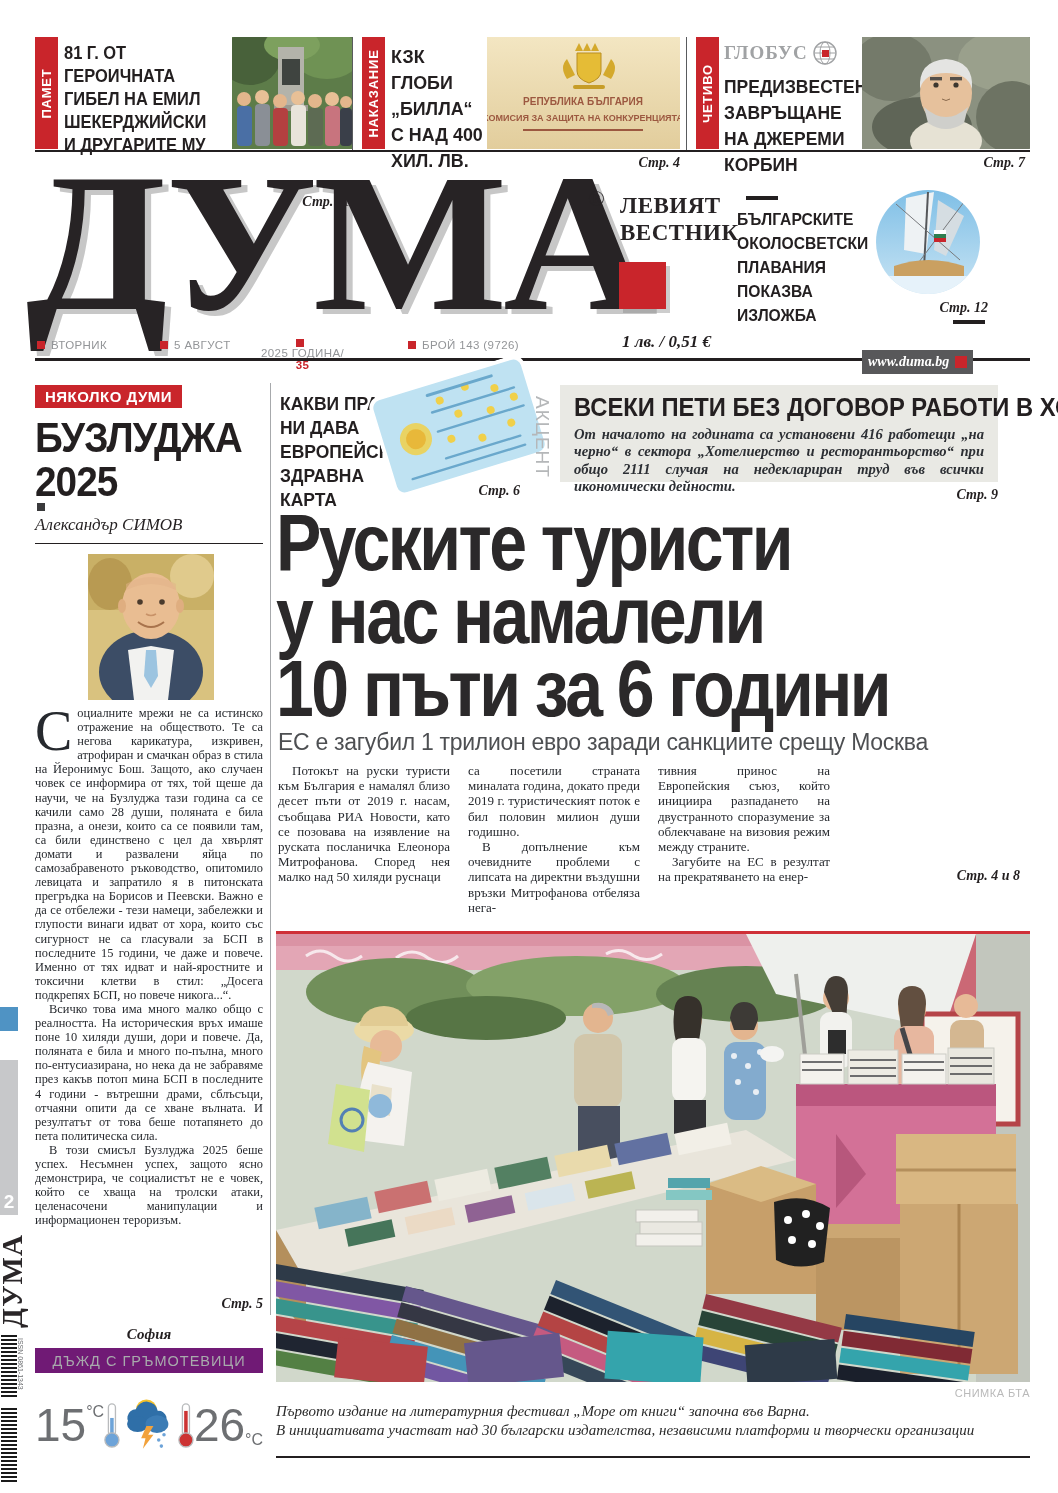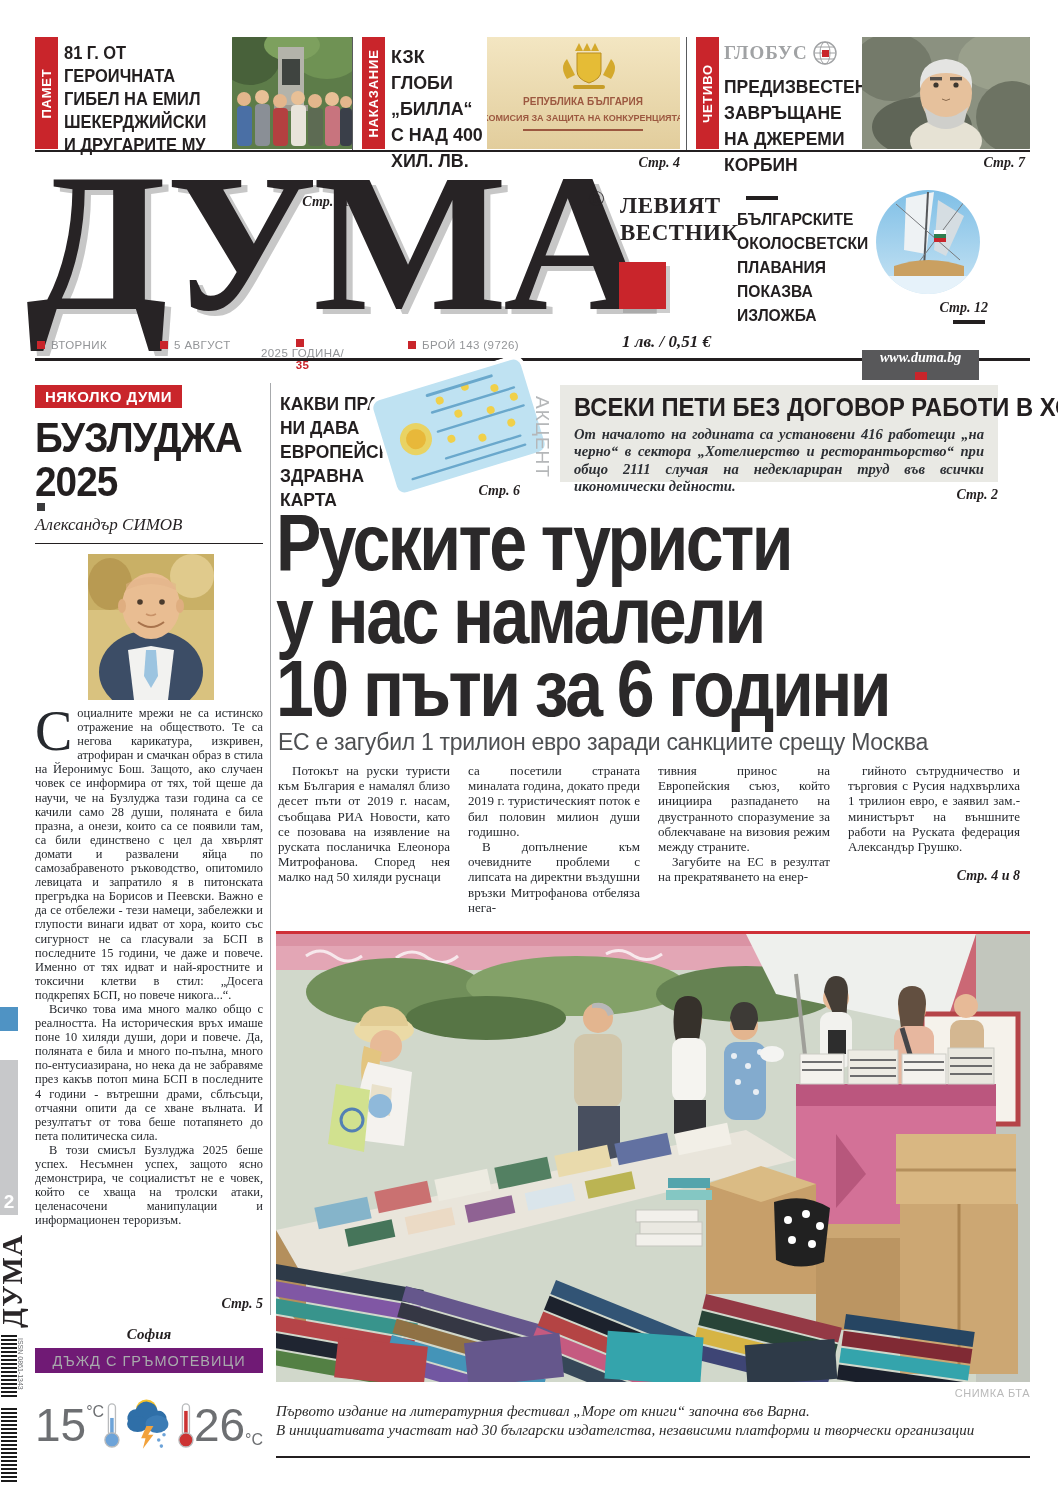--- a/index.html
+++ b/index.html
@@ -180,21 +180,21 @@
     <span>2025 ГОДИНА/</span>
     <span style="color:#c9252b;font-weight:bold;">35</span>
   </div>
   <div class="dateitem" style="left:408px;">
     <span class="sq"></span>
     <span>БРОЙ 143 (9726)</span>
   </div>
   <div class="abs serif" style="left:622px;top:332px;font-size:17px;font-weight:bold;font-style:italic;text-align:right;">1 лв. / 0,51 €</div>
 
   <div class="abs rule" style="left:35px;top:358px;width:995px;height:3px;"></div>
-  <div class="abs" style="left:862px;top:350px;height:30px;background:#58585a;display:flex;align-items:center;padding:0 18px;gap:6px;flex-direction:column;">
+  <div class="abs" style="left:862px;top:350px;height:24px;background:#58585a;display:flex;align-items:center;padding:0 6px;gap:6px;">
     <span class="serif" style="color:#fff;font-weight:bold;font-style:italic;font-size:14px;">www.duma.bg</span>
     <span style="width:12px;height:12px;background:#c9252b;display:inline-block;"></span>
   </div>
 
   <div class="abs" style="left:35px;top:385px;background:#c9252b;color:#fff;font-weight:bold;font-size:15px;
        padding:3px 10px;letter-spacing:.5px;">НЯКОЛКО ДУМИ</div>
   <div class="abs cond" style="left:35px;top:415px;width:250px;font-size:43px;line-height:44px;transform:scaleX(.9);letter-spacing:-1px;">БУЗЛУДЖА 2025</div>
   <div class="abs" style="left:37px;top:503px;width:8px;height:8px;background:#3a3a3c;"></div>
   <div class="abs serif" style="left:35px;top:515px;font-size:17px;font-style:italic;">Александър СИМОВ</div>
   <div class="abs" style="left:35px;top:543px;width:228px;height:1px;background:#231f20;"></div>
@@ -301,42 +301,39 @@
   </div>
   <div class="abs pageref" style="left:440px;top:483px;width:80px;">Стр. 6</div>
 
   <div class="abs" style="left:528px;top:393px;width:28px;height:88px;display:flex;align-items:center;justify-content:center;">
     <span style="transform:rotate(90deg);white-space:nowrap;color:#b5b7b9;font-size:19px;letter-spacing:1px;">АКЦЕНТ</span>
   </div>
   <div class="abs" style="left:560px;top:385px;width:438px;height:97px;background:#e9e9e4;padding:9px 14px;box-sizing:border-box;">
     <div class="cond" style="font-size:25px;line-height:27px;transform:scaleX(.95);white-space:nowrap;">ВСЕКИ ПЕТИ БЕЗ ДОГОВОР РАБОТИ В ХОТЕЛ</div>
     <div class="serif" style="margin-top:5px;font-size:14.6px;line-height:17.4px;font-style:italic;font-weight:bold;text-align:justify;color:#2c2f34;">От началото на годината са установени 416 работещи „на черно“ в сектора „Хотелиерство и ресторантьорство“ при общо 2111 случая на недеклариран труд във всички икономически дейности.</div>
   </div>
-  <div class="abs pageref" style="left:910px;top:487px;width:88px;">Стр. 2</div>
+  <div class="abs pageref" style="left:910px;top:487px;width:88px;">Стр. 9</div>
 
   <div class="abs" style="left:276px;top:506px;">
     <div class="cond" style="font-size:80px;line-height:73px;letter-spacing:-3px;transform:scaleX(.85);white-space:nowrap;color:#2b292a;">Руските туристи</div>
     <div class="cond" style="font-size:80px;line-height:73px;letter-spacing:-3px;transform:scaleX(.85);white-space:nowrap;color:#2b292a;">у нас намалели</div>
     <div class="cond" style="font-size:80px;line-height:73px;letter-spacing:-3px;transform:scaleX(.85);white-space:nowrap;color:#2b292a;">10 пъти за 6 години</div>
   </div>
   <div class="abs" style="left:278px;top:729px;font-size:23px;color:#4d4f52;letter-spacing:-.3px;">ЕС е загубил 1 трилион евро заради санкциите срещу Москва</div>
 
   <div class="abs body-text" style="left:278px;top:763px;width:172px;font-size:13px;line-height:15.2px;">
     <p>Потокът на руски туристи към България е намалял близо десет пъти от 2019 г. насам, съобщава РИА Новости, като се позовава на изявление на руската посланичка Елеонора Митрофанова. Според нея малко над 50 хиляди руснаци</p>
   </div>
   <div class="abs body-text" style="left:468px;top:763px;width:172px;font-size:13px;line-height:15.2px;">
     <p style="text-indent:0;">са посетили страната миналата година, докато преди 2019 г. туристическият поток е бил половин милион души годишно.</p>
     <p>В допълнение към очевидните проблеми с липсата на директни въздушни връзки Митрофанова отбеляза нега-</p>
   </div>
   <div class="abs body-text" style="left:658px;top:763px;width:172px;font-size:13px;line-height:15.2px;">
     <p style="text-indent:0;">тивния принос на Европейския съюз, който инициира разпадането на двустранното споразумение за облекчаване на визовия режим между страните.</p>
     <p>Загубите на ЕС в резултат на прекратяването на енер-</p>
-  </div>
-  <div class="abs body-text" style="left:848px;top:763px;width:172px;font-size:13px;line-height:15.2px;">
-    <p>гийното сътрудничество и търговия с Русия надхвърлиха 1 трилион евро, е заявил зам.-министърът на външните работи на Руската федерация Александър Грушко.</p>
   </div>
   <div class="abs pageref" style="left:848px;top:868px;width:172px;">Стр. 4 и 8</div>
 
   <div class="abs" style="left:276px;top:931px;width:754px;height:27px;background:#cf3038;display:flex;align-items:center;justify-content:center;
        color:#86efac;font-weight:bold;font-size:15px;letter-spacing:.5px;">В КАДЪР</div>
 
   <div class="abs photo" style="left:276px;top:934px;width:754px;height:448px;">
     <svg width="754" height="448" viewBox="0 0 754 448">
       <rect width="754" height="448" fill="#cfd6c9"></rect>
 

